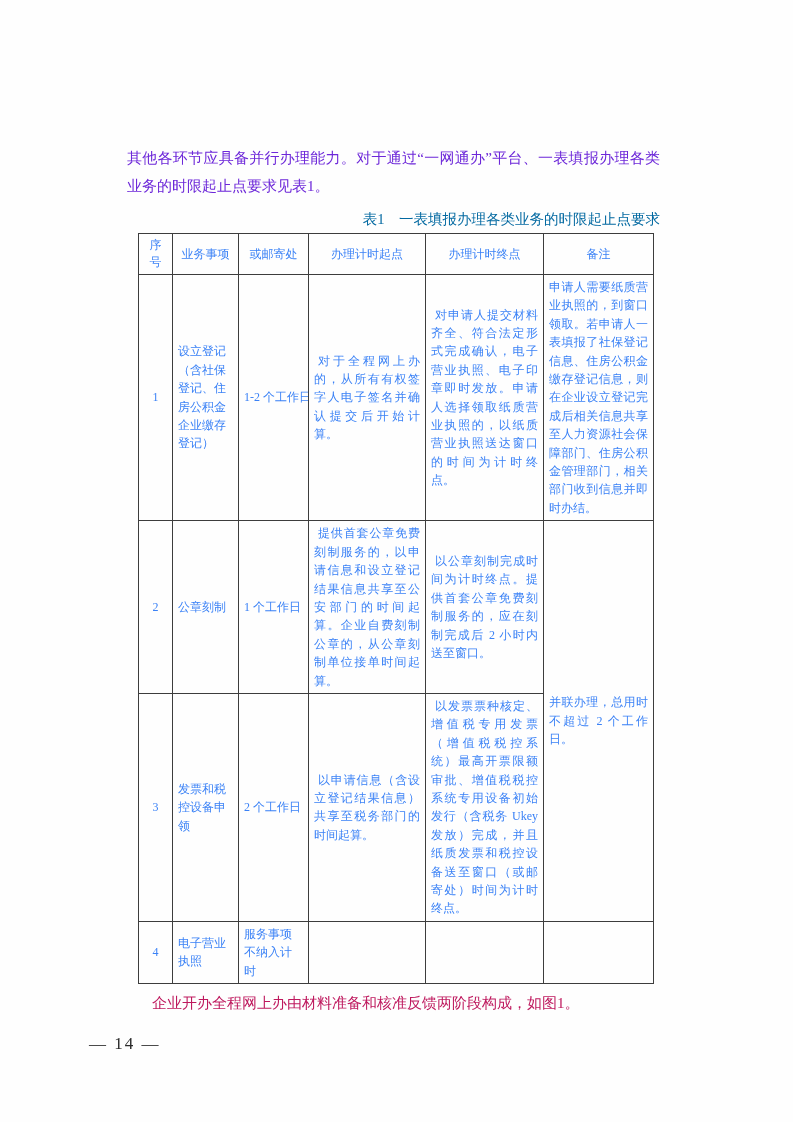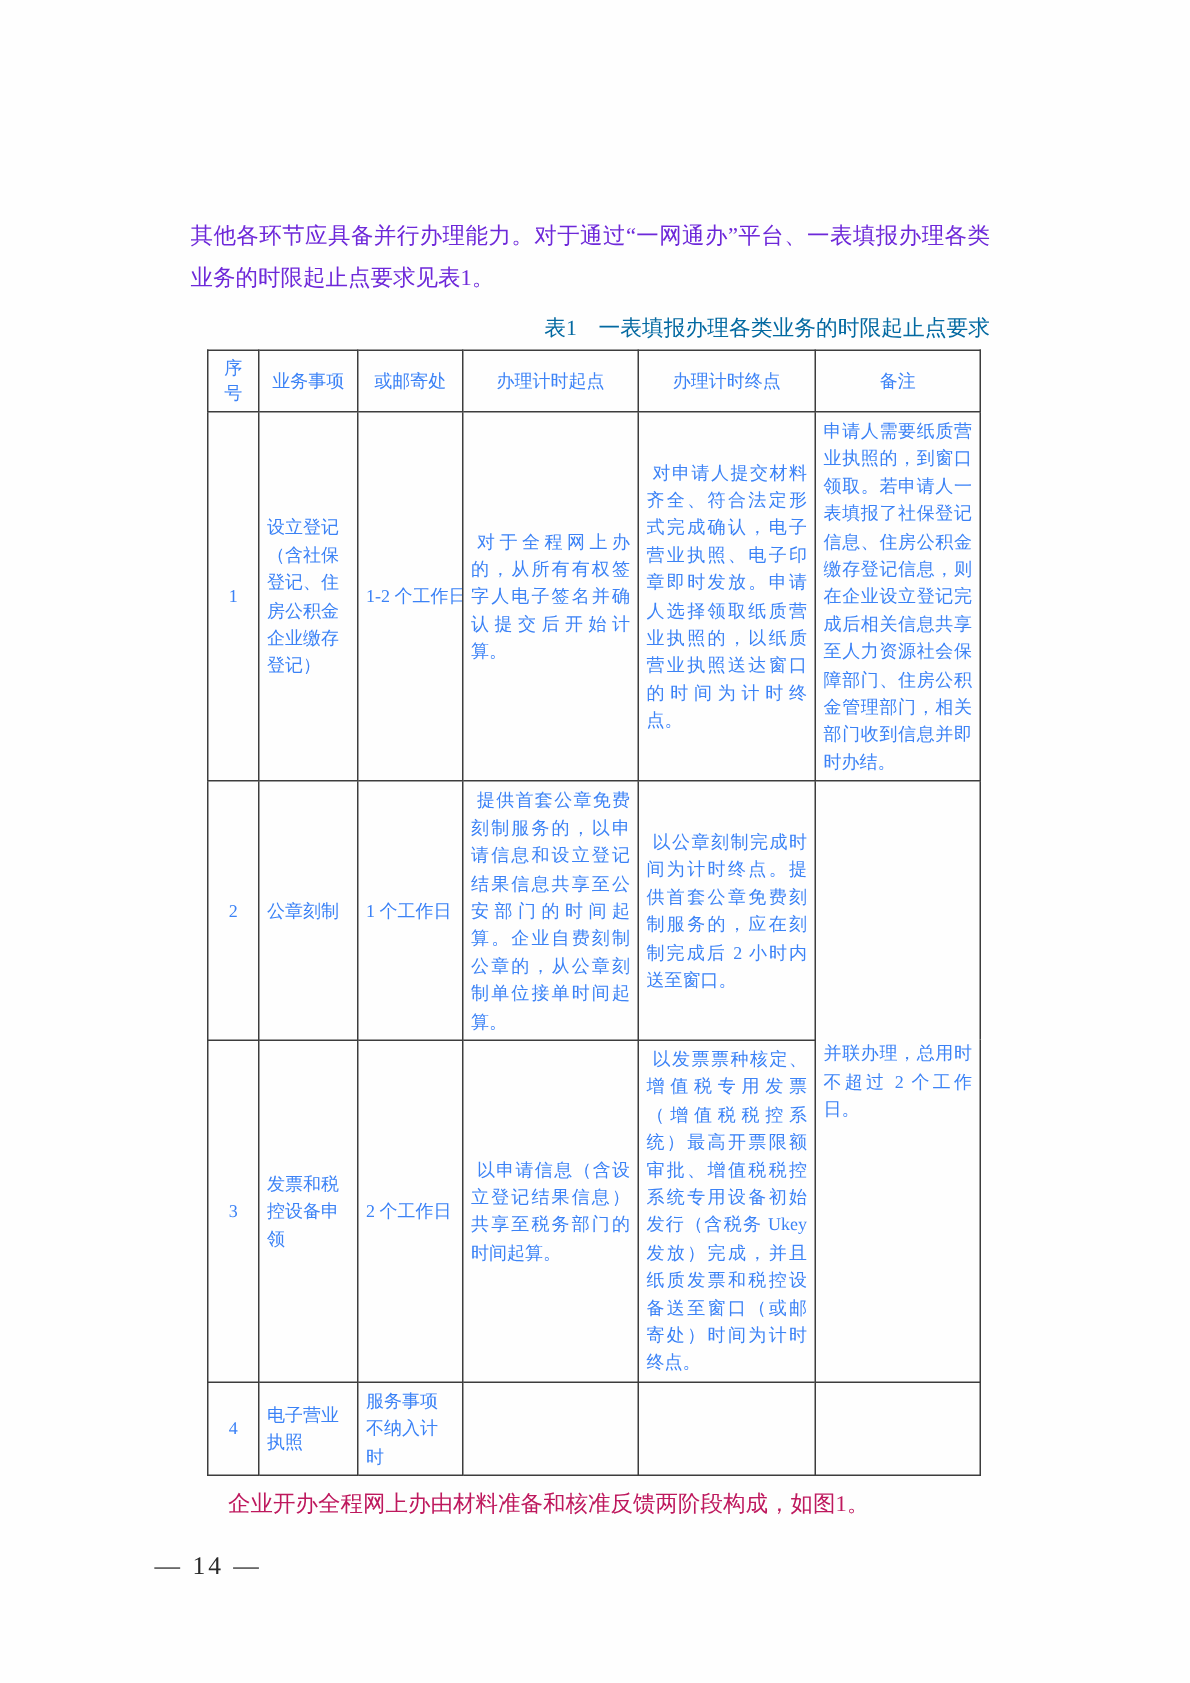--- a/index.html
+++ b/index.html
@@ -81,21 +81,21 @@
   .para-2 {
     margin: 6px 0 0 0;
     font-size: 15px;
     line-height: 26px;
     text-indent: 25px;
     text-align: justify;
     color: #be185d;
   }
   .page-number {
     position: absolute;
-    left: 103px;
+    left: 89px;
     top: 1034px;
     font-size: 17px;
     letter-spacing: 2px;
     color: #2a2a2a;
   }
 </style>
 </head>
 <body>
 
 <div class="page">

